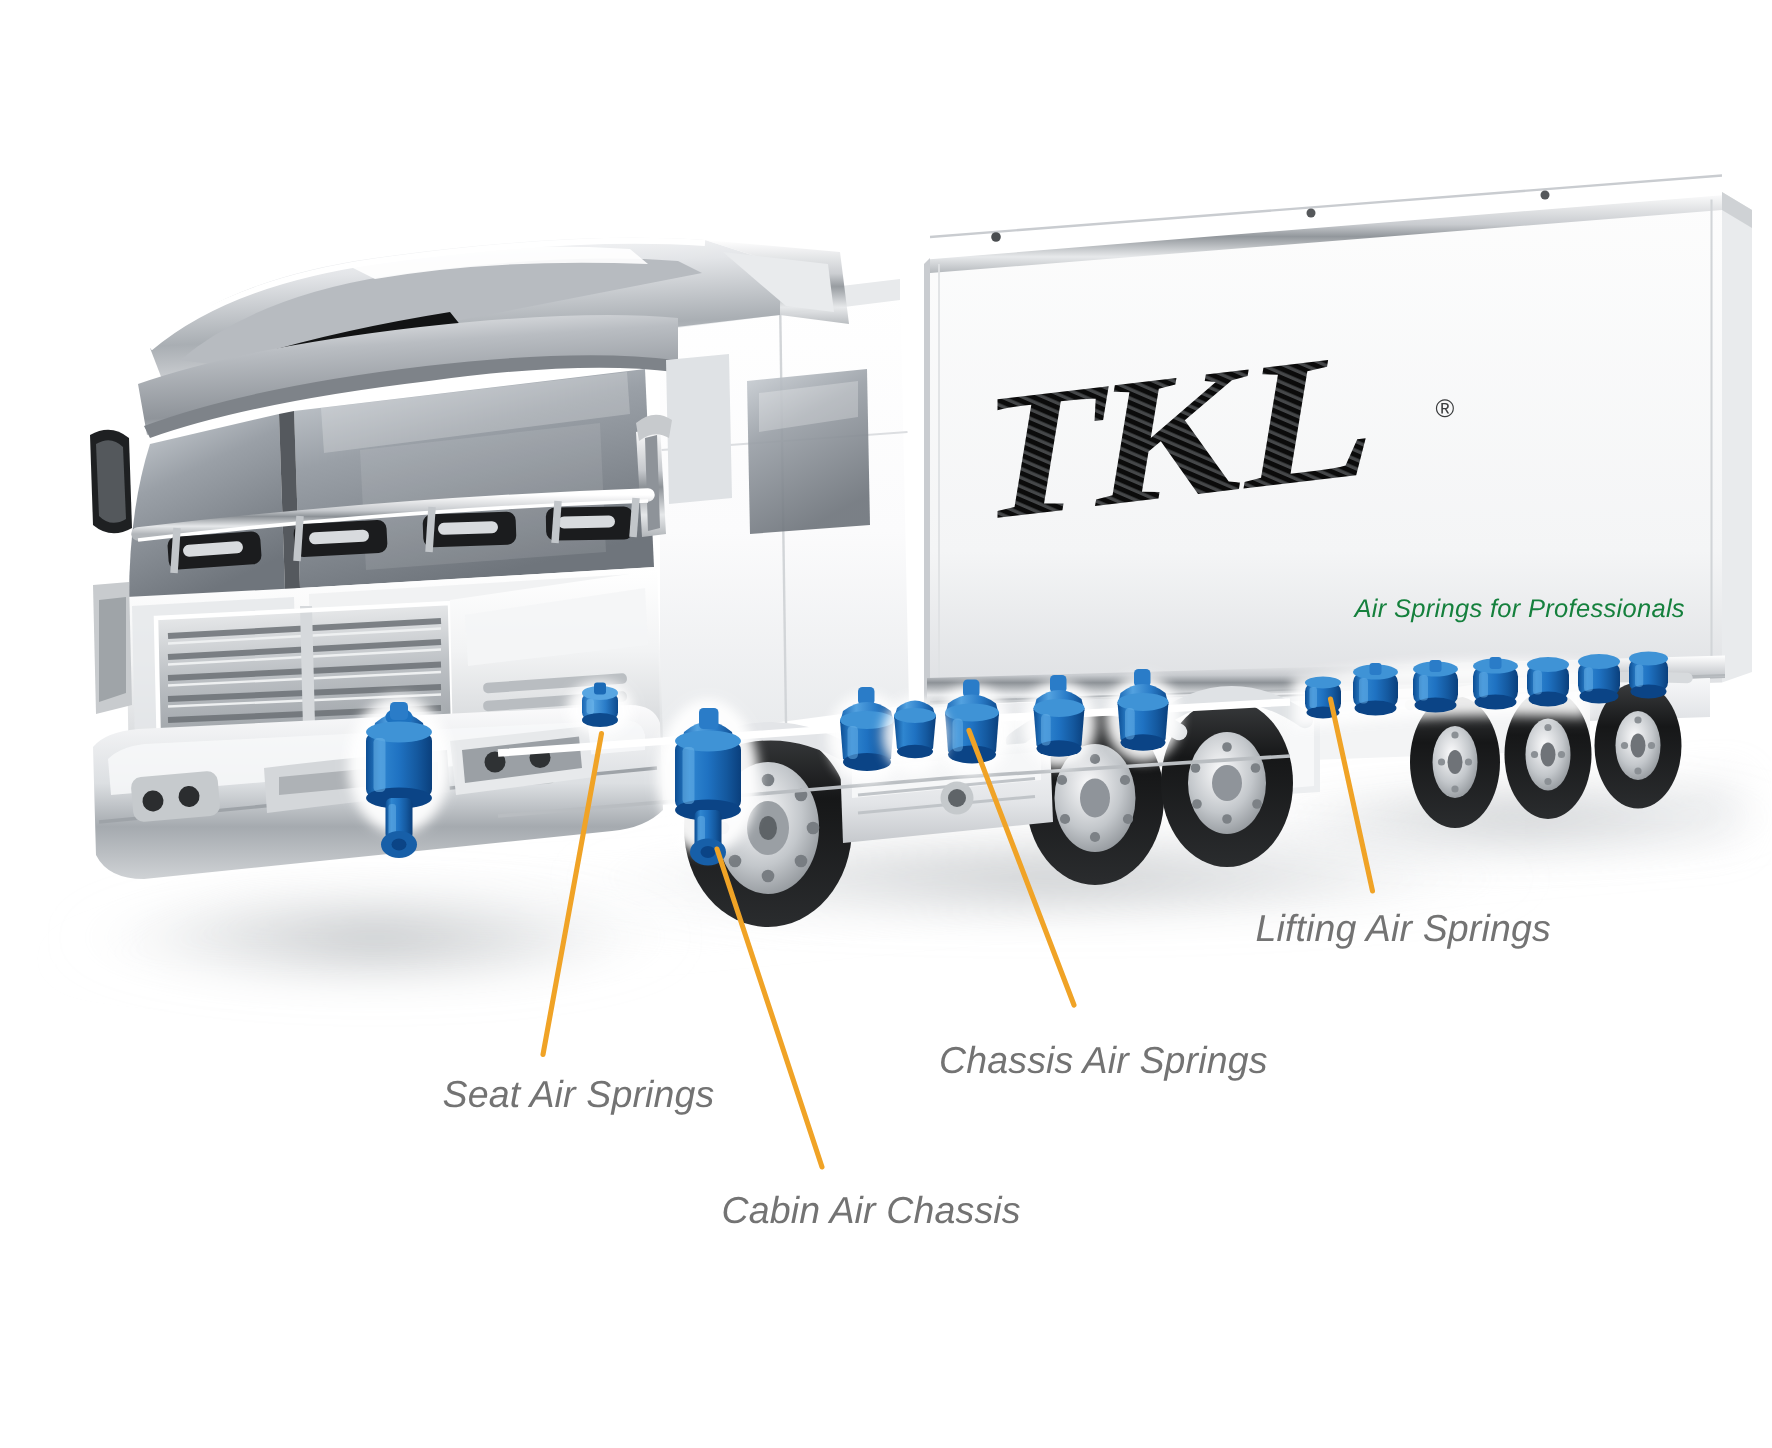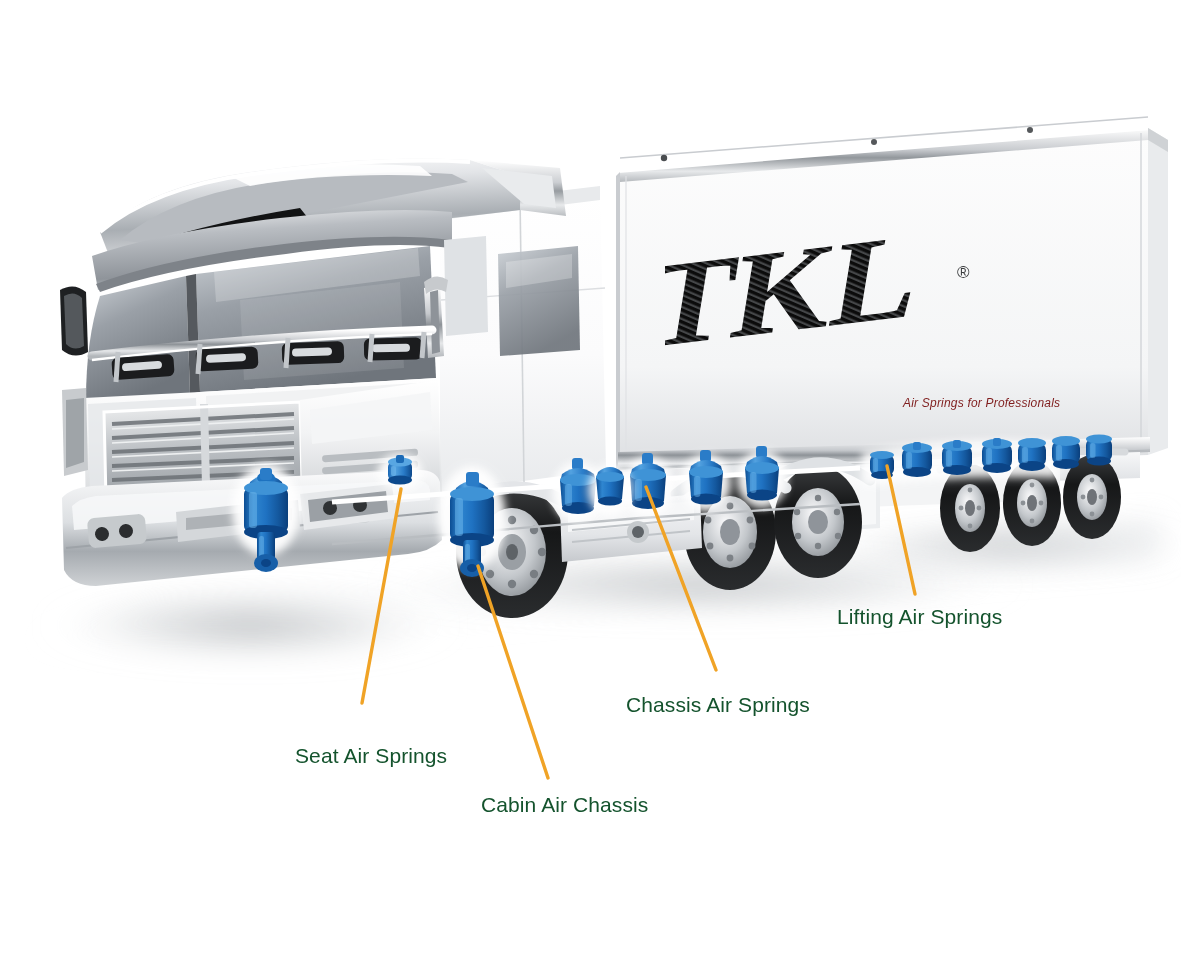--- a/index.html
+++ b/index.html
@@ -17,31 +17,32 @@
     background: #ffffff;
     overflow: hidden;
   }
   #scene {
     position: absolute;
     inset: 0;
   }
   .label {
     position: absolute;
     font-family: "Liberation Sans", sans-serif;
-    font-size: 21px;
-    color: #14532d;
+    font-style: italic;
+    font-size: 25px;
+    color: #737373;
     white-space: nowrap;
     letter-spacing: 0.1px;
   }
   .tagline {
     position: absolute;
     font-family: "Liberation Sans", sans-serif;
     font-style: italic;
-    font-size: 12px;
-    color: #7f1d1d;
+    font-size: 17px;
+    color: #15803d;
     white-space: nowrap;
     letter-spacing: 0.2px;
   }
   .logo-wrap {
     position: absolute;
     left: 665px;
     top: 232px;
     width: 340px;
     height: 130px;
   }
@@ -584,21 +585,21 @@
       </defs>
       <g transform="skewX(-16) rotate(-7 170 65)">
         <text x="6" y="96" font-family="'Liberation Serif', serif" font-weight="bold" font-size="124" fill="url(#pStripe)">TKL</text>
       </g>
       <text x="292" y="46" font-family="'Liberation Sans', sans-serif" font-size="17" fill="#3a3c3e">®</text>
     </svg>
   </div>
 
   <div class="tagline" style="left:903px; top:396px;">Air Springs for Professionals</div>
 
-  <div class="label" style="left:295px; top:716px;margin-top:28px;">Seat Air Springs</div>
+  <div class="label" style="left:295px; top:716px;">Seat Air Springs</div>
 
   <div class="label" style="left:481px; top:793px;">Cabin Air Chassis</div>
 
   <div class="label" style="left:626px; top:693px;">Chassis Air Springs</div>
 
   <div class="label" style="left:837px; top:605px;">Lifting Air Springs</div>
 
 </div>
 
 </body></html>

